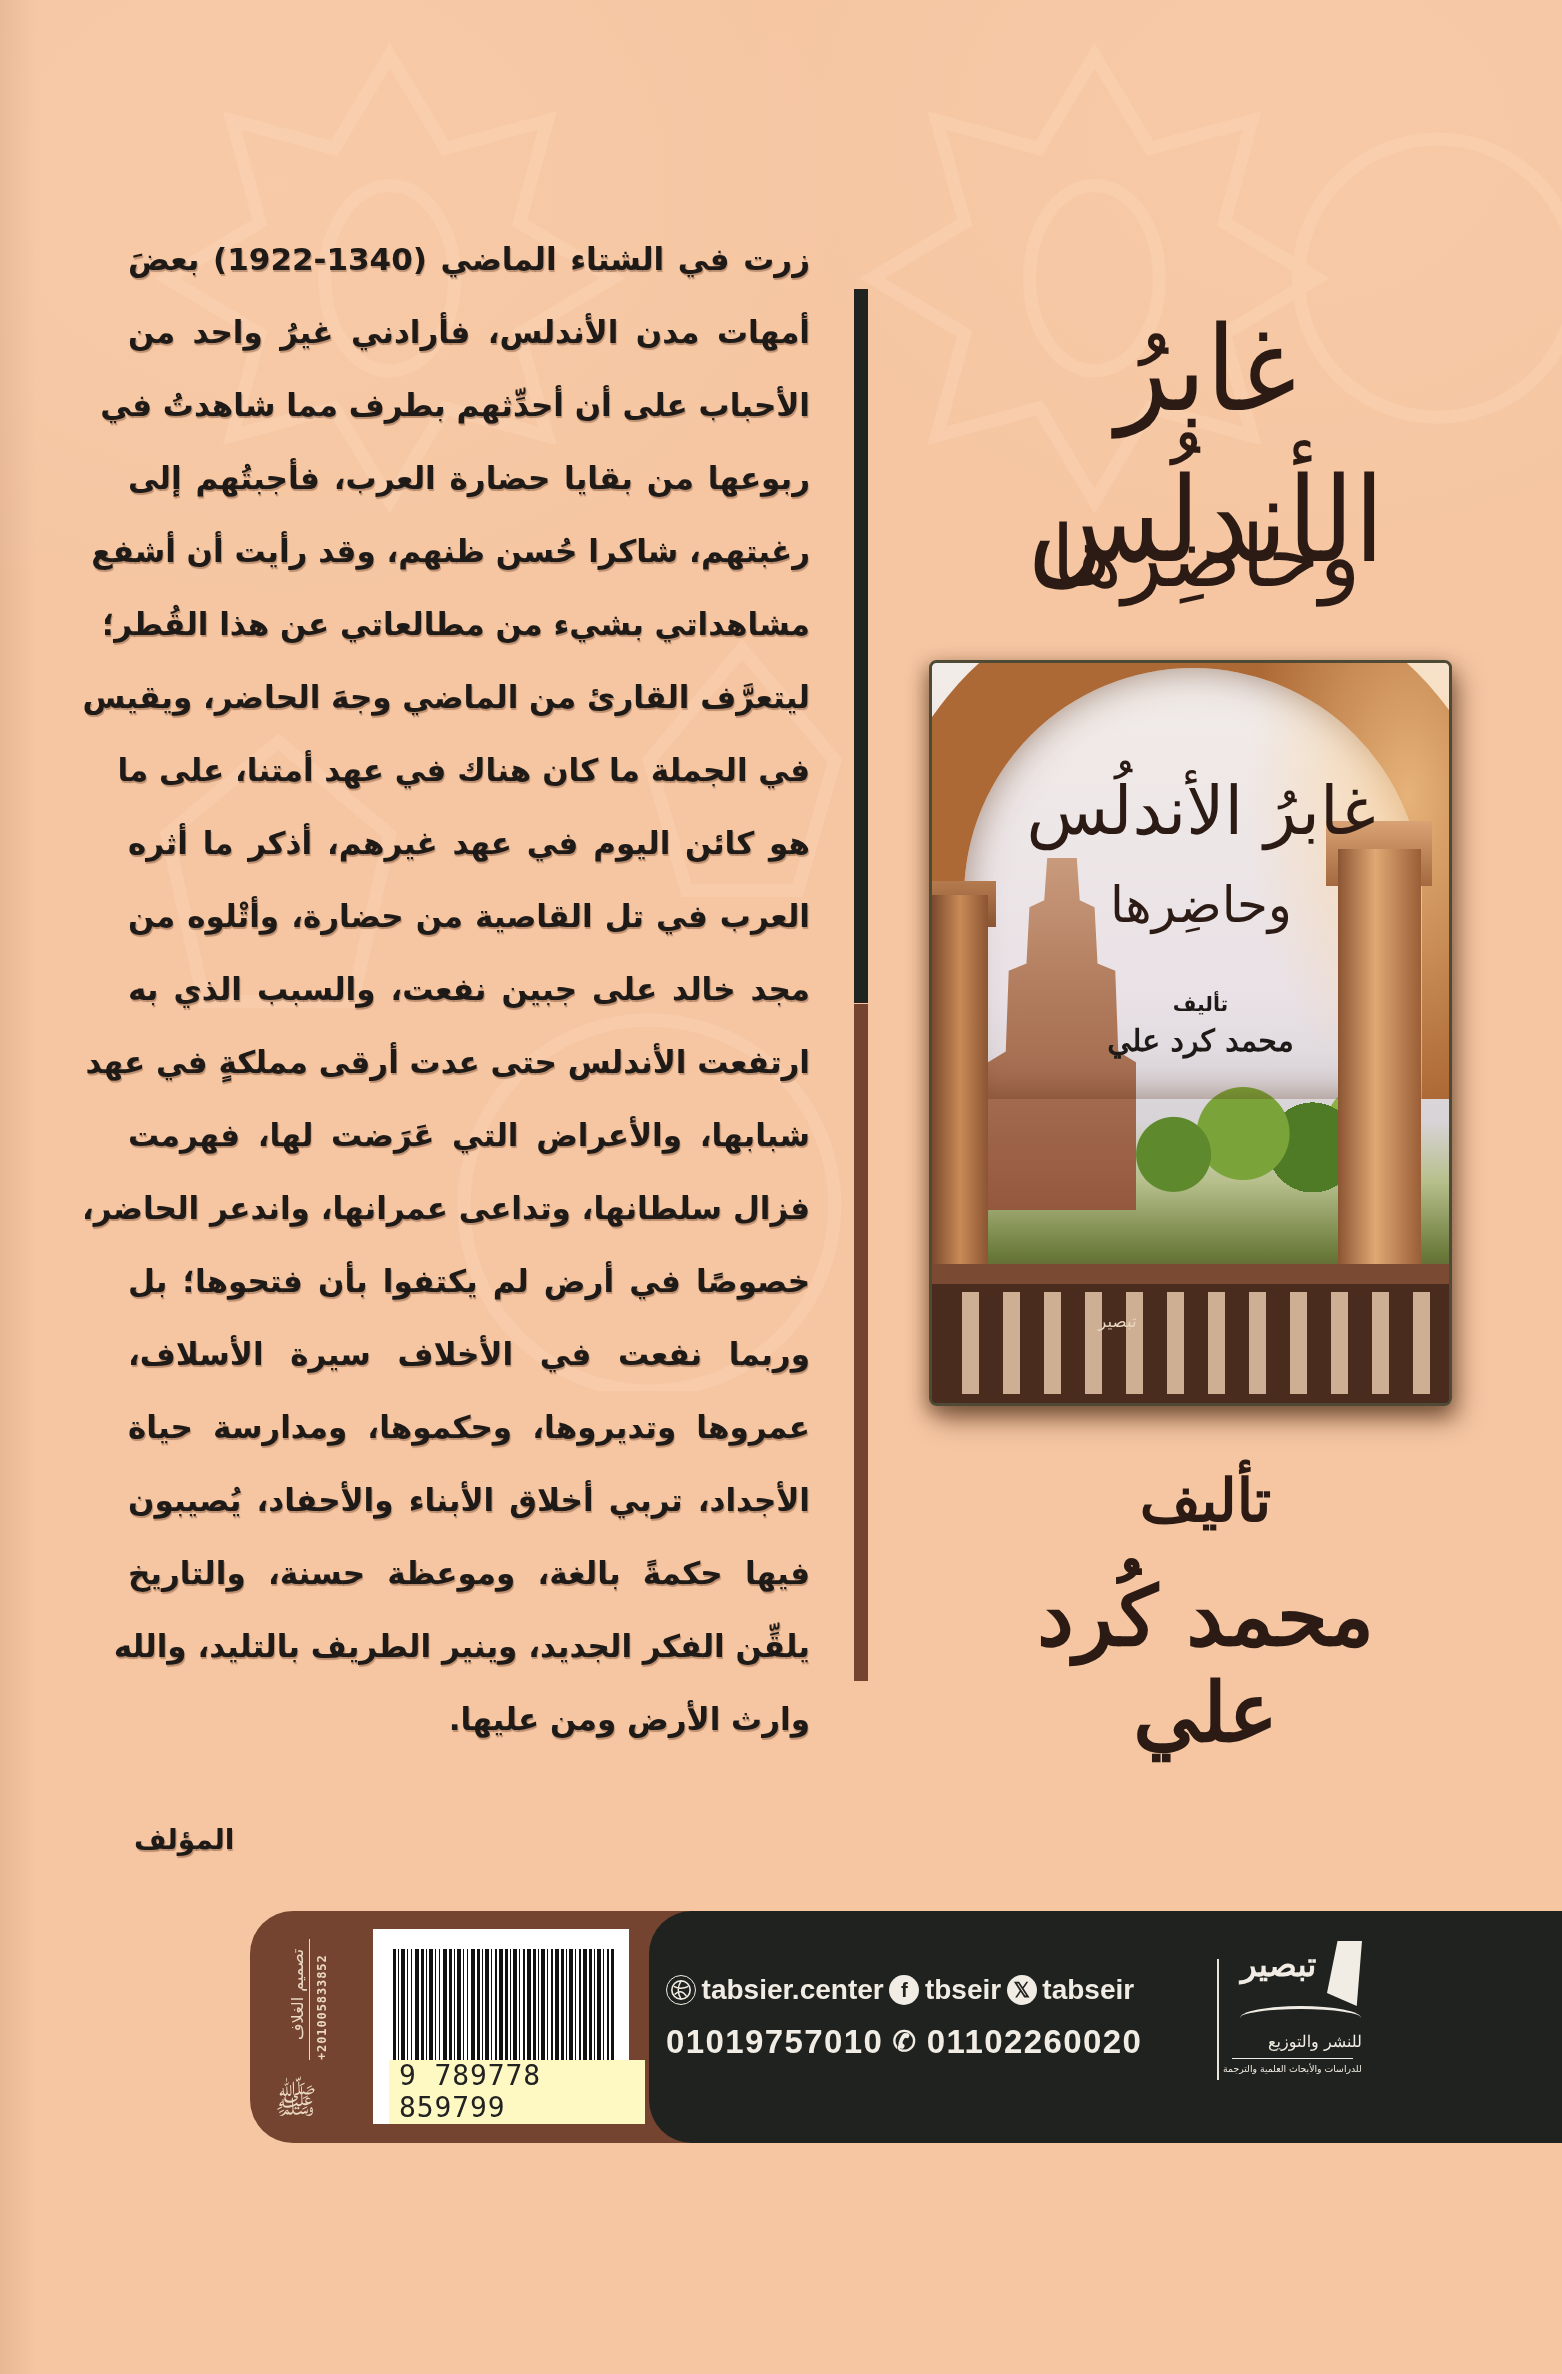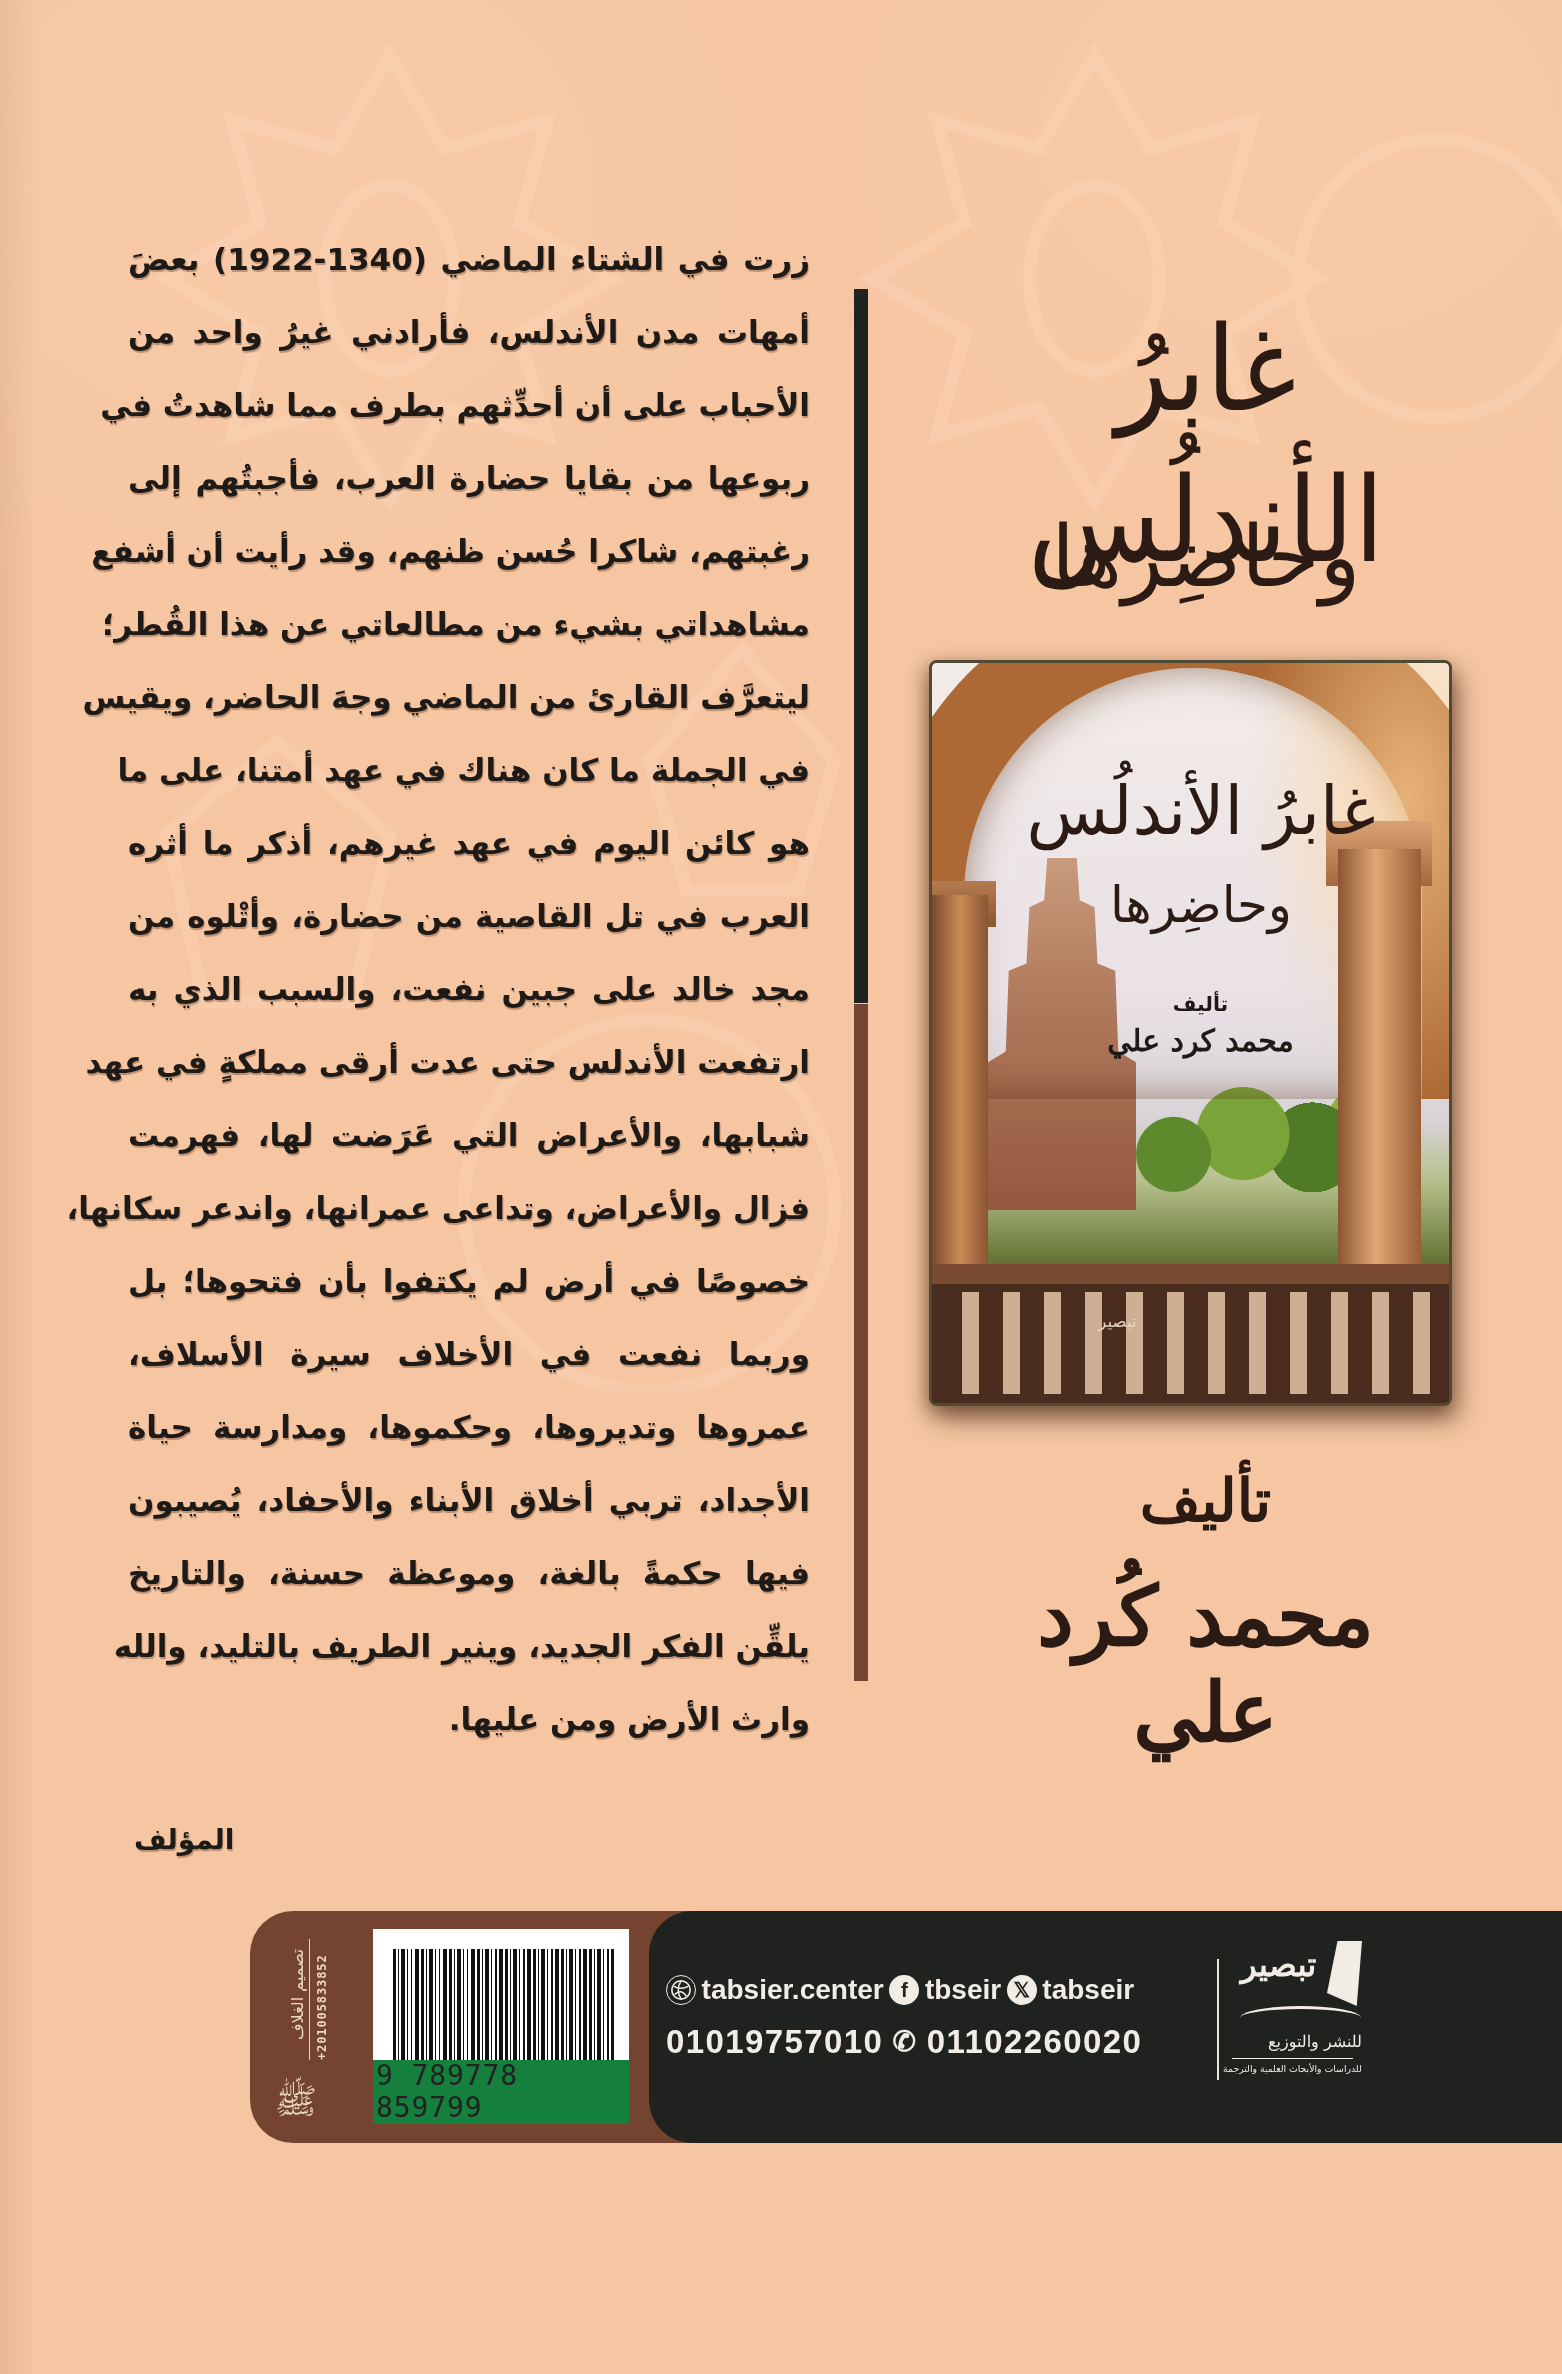--- a/index.html
+++ b/index.html
@@ -221,22 +221,22 @@
     }
     .barcode .bars {
       position: absolute; left: 20.4px; top: 20.4px; width: 221px; height: 147px;
       background:
         repeating-linear-gradient(90deg,
           #111 0 2.8px, #fff 2.8px 4.6px, #111 4.6px 5.6px, #fff 5.6px 8.3px,
           #111 8.3px 12px, #fff 12px 14px, #111 14px 15px, #fff 15px 17.6px,
           #111 17.6px 19.5px, #fff 19.5px 22px, #111 22px 26px, #fff 26px 28px);
     }
     .barcode .isbn-bottom {
-      position: absolute; left: 0; bottom: 0; width: 100%;
-      padding: 0 3px; background: #15803d;
+      position: absolute; left: 16px; bottom: 0; width: 100%;
+      padding: 0 10px; background: #fef9c3;
       font-family: "DejaVu Sans Mono", monospace; font-size: 28px; color: #222;
       letter-spacing: 0.9px; line-height: 32px;
     }
 
     .contacts {
       position: absolute; left: 666px; top: 1974px; width: 538px;
       color: #f2ede4;
       font-family: "Liberation Sans", sans-serif; font-weight: bold;
     }
     .contacts .row1 {
@@ -313,21 +313,21 @@
   <span class="line">ربوعها من بقايا حضارة العرب، فأجبتُهم إلى</span>
   <span class="line">رغبتهم، شاكرا حُسن ظنهم، وقد رأيت أن أشفع</span>
   <span class="line">مشاهداتي بشيء من مطالعاتي عن هذا القُطر؛</span>
   <span class="line">ليتعرَّف القارئ من الماضي وجهَ الحاضر، ويقيس</span>
   <span class="line">في الجملة ما كان هناك في عهد أمتنا، على ما</span>
   <span class="line">هو كائن اليوم في عهد غيرهم، أذكر ما أثره</span>
   <span class="line">العرب في تل القاصية من حضارة، وأتْلوه من</span>
   <span class="line">مجد خالد على جبين نفعت، والسبب الذي به</span>
   <span class="line">ارتفعت الأندلس حتى عدت أرقى مملكةٍ في عهد</span>
   <span class="line">شبابها، والأعراض التي عَرَضت لها، فهرمت</span>
-  <span class="line">فزال والأعراض، وتداعى عمرانها، واندعر سكانها،</span>
+  <span class="line">فزال سلطانها، وتداعى عمرانها، واندعر الحاضر،</span>
   <span class="line">خصوصًا في أرض لم يكتفوا بأن فتحوها؛ بل</span>
   <span class="line">وربما نفعت في الأخلاف سيرة الأسلاف،</span>
   <span class="line">عمروها وتديروها، وحكموها، ومدارسة حياة</span>
   <span class="line">الأجداد، تربي أخلاق الأبناء والأحفاد، يُصيبون</span>
   <span class="line">فيها حكمةً بالغة، وموعظة حسنة، والتاريخ</span>
   <span class="line">يلقِّن الفكر الجديد، وينير الطريف بالتليد، والله</span>
   <span class="line last">وارث الأرض ومن عليها.</span>
 </div>
 <div class="signature">المؤلف</div>
 

